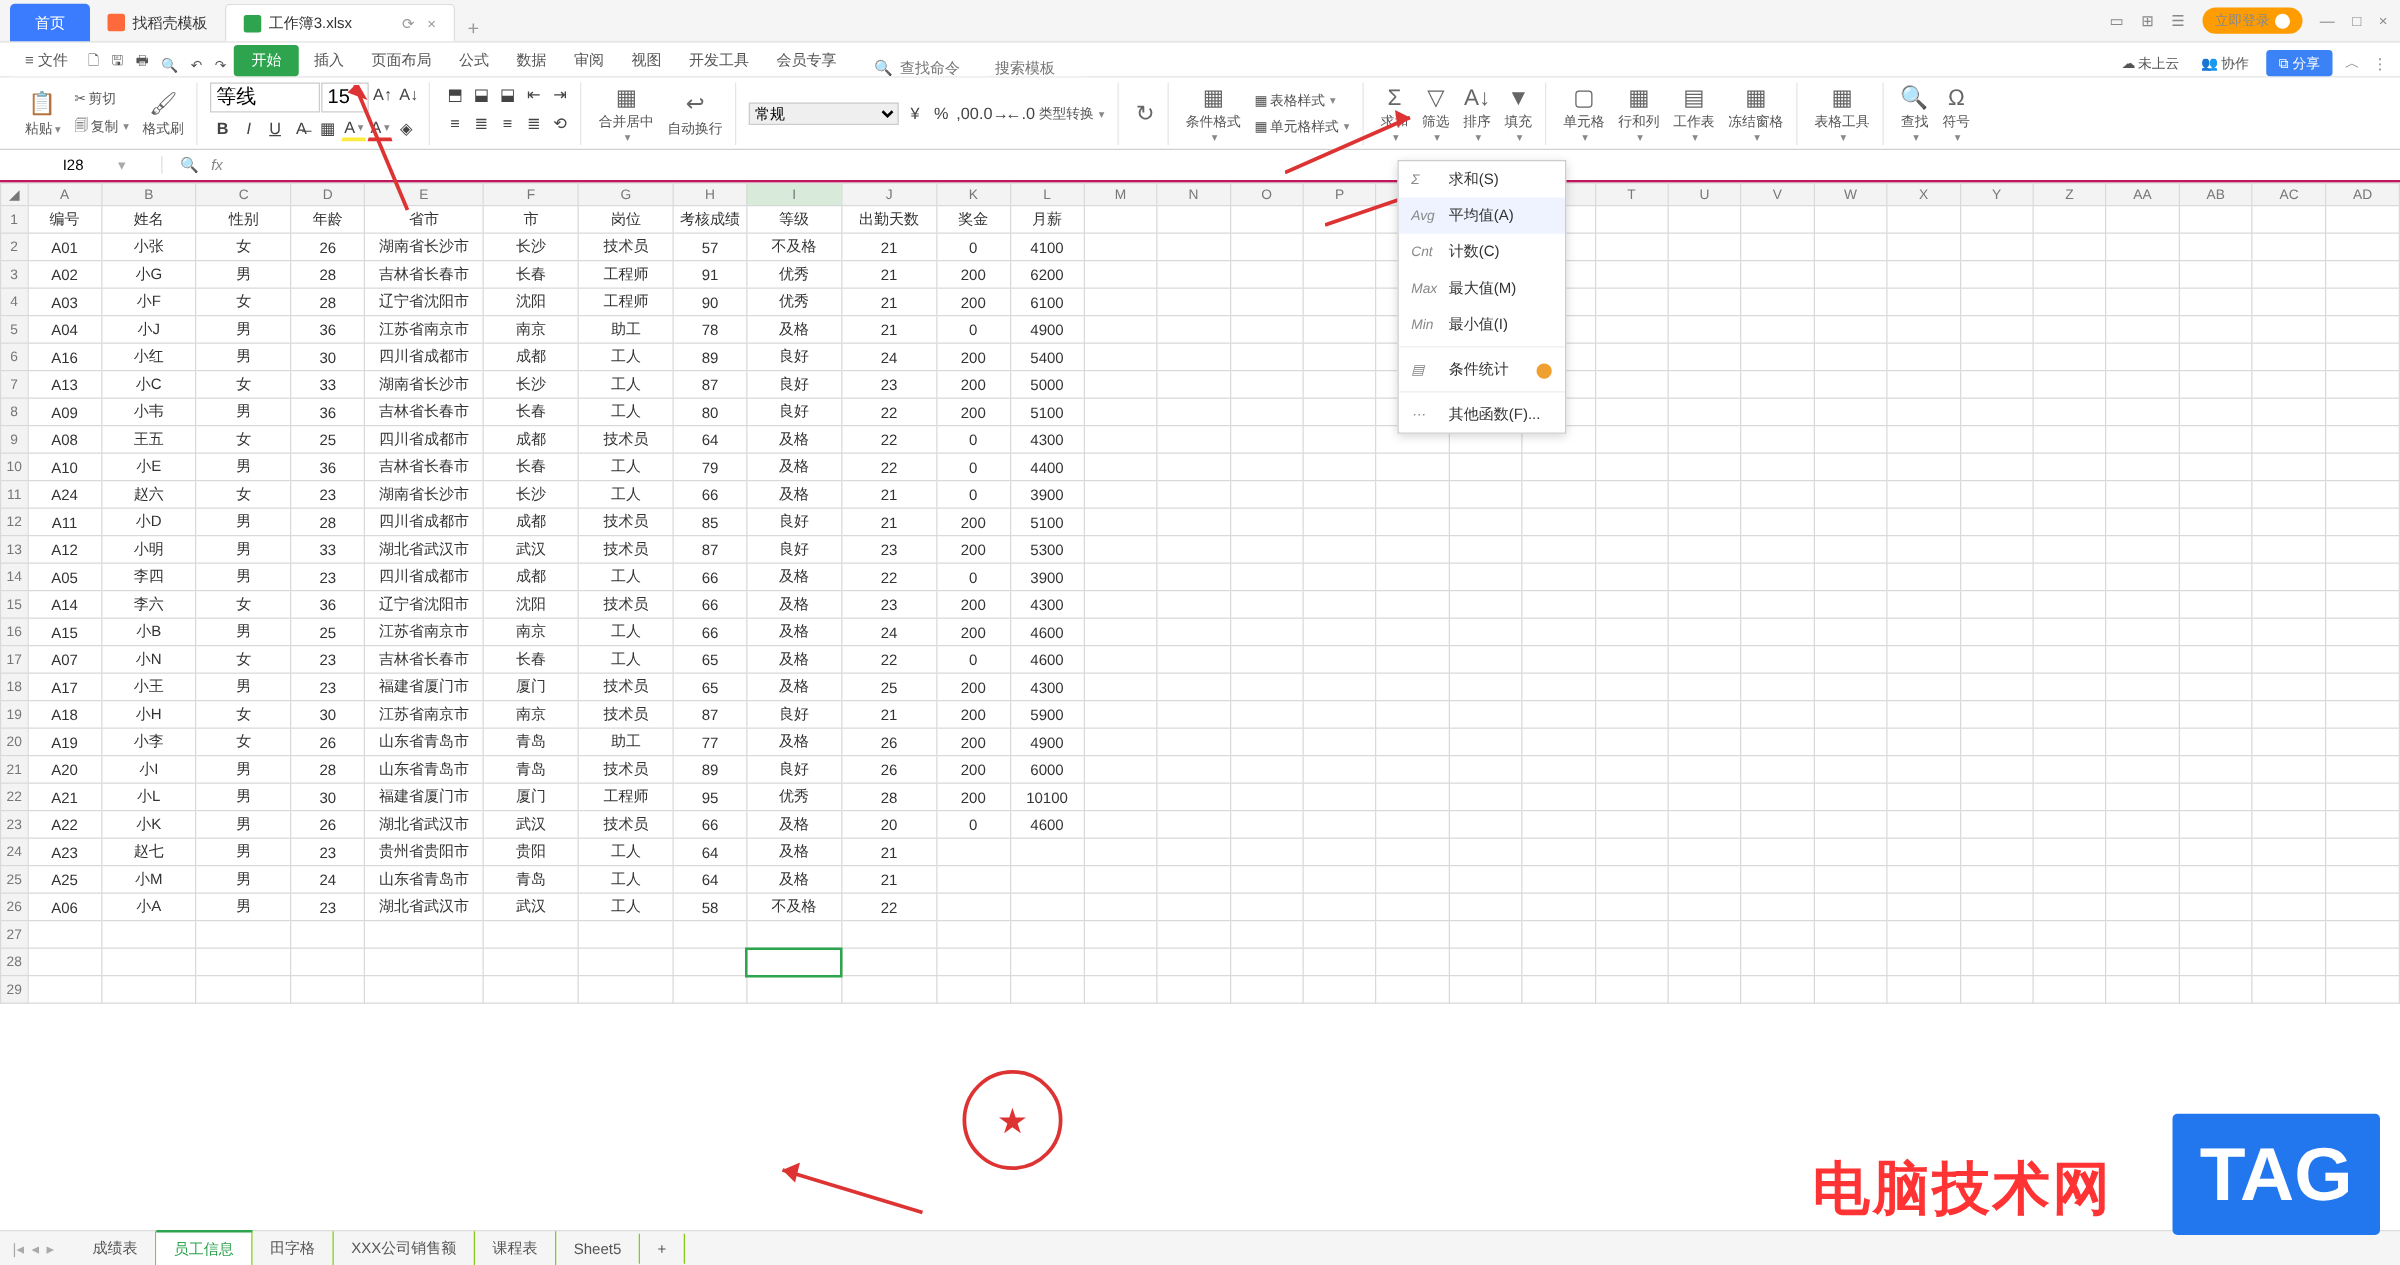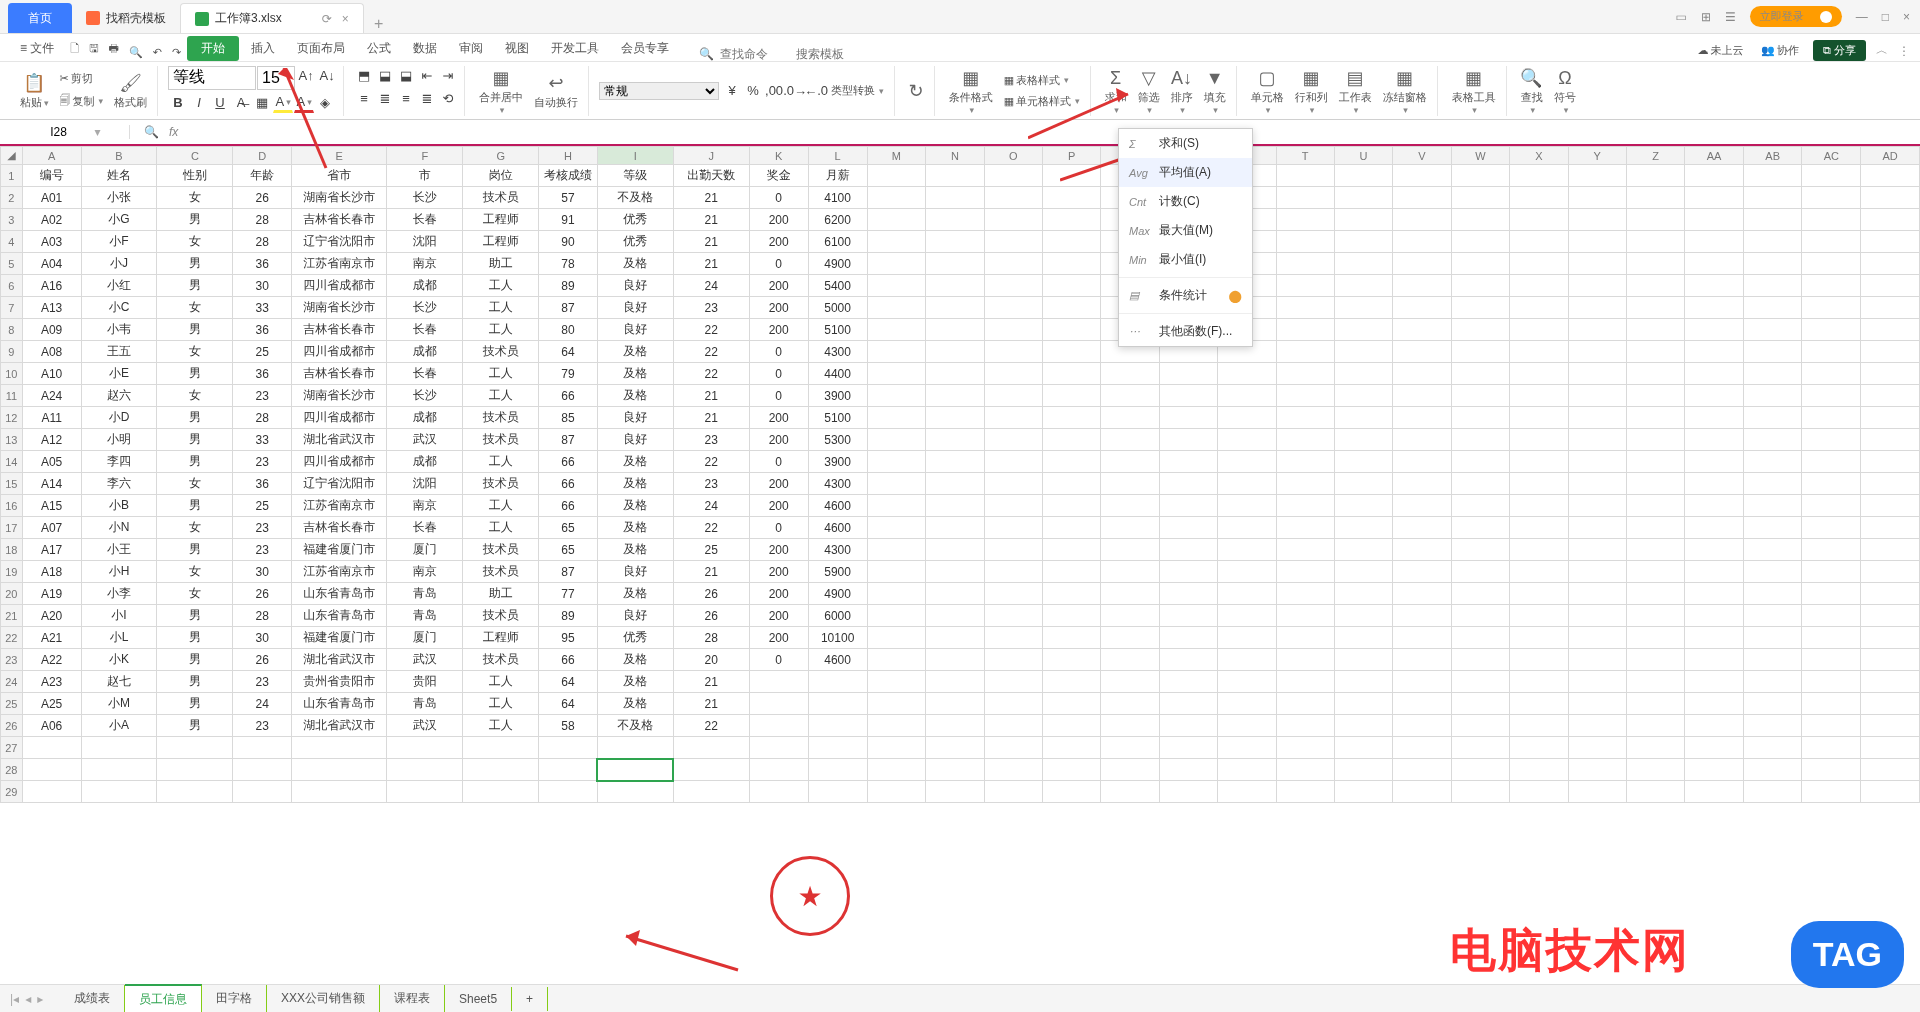--- a/index.html
+++ b/index.html
@@ -7,28 +7,28 @@
 
 .titlebar{height:34px;background:#f5f5f5;display:flex;align-items:flex-end;padding-left:8px;border-bottom:1px solid #e0e0e0;position:relative}
 .tab{height:30px;display:flex;align-items:center;padding:0 14px;font-size:12px;color:#333;cursor:pointer;position:relative;border-radius:4px 4px 0 0}
 .tab.home{background:#3b7cff;color:#fff;padding:0 20px}
 .tab .ticon{width:14px;height:14px;margin-right:6px;display:inline-block}
 .tab.active{background:#fff;border:1px solid #ddd;border-bottom:none}
 .tab .close{margin-left:10px;color:#999}
 .addtab{width:30px;text-align:center;color:#999;font-size:16px;cursor:pointer}
 .winctrl{position:absolute;right:10px;top:6px;display:flex;gap:14px;align-items:center}
 .winctrl span{color:#888;cursor:pointer}
-.loginbtn{background:#ff9c00;color:#fff;border-radius:11px;padding:3px 10px;font-size:11px;display:flex;align-items:center;gap:16px}
+.loginbtn{background:#ff9c00;color:#fff;border-radius:11px;padding:3px 10px;font-size:11px;display:flex;align-items:center;gap:4px}
 
 .menubar{height:28px;display:flex;align-items:flex-end;padding:0 10px;gap:2px;border-bottom:1px solid #e5e5e5;position:relative}
 .mbtn{padding:4px 10px;color:#555;cursor:pointer;font-size:12px}
 .mbtn.file{background:#fff;border:none}
 .mbtn.start{background:#2ea44f;color:#fff;border-radius:3px;padding:4px 14px}
 .menuright{position:absolute;right:10px;display:flex;gap:10px;align-items:center}
-.shareb{background:#14532d;color:#fff;border-radius:3px;padding:3px 10px;font-size:11px}
+.shareb{background:#3b82f6;color:#fff;border-radius:3px;padding:3px 10px;font-size:11px}
 .search-area{display:flex;align-items:center;gap:6px;margin-left:18px;color:#aaa}
 .search-area input{border:none;outline:none;font-size:12px;width:70px;color:#888}
 
 .ribbon{height:58px;display:flex;align-items:center;padding:0 10px;gap:4px;border-bottom:1px solid #d0d0d0}
 .rgroup{display:flex;align-items:center;gap:3px;padding:0 6px;border-right:1px solid #e5e5e5;height:50px}
 .ritem{display:flex;flex-direction:column;align-items:center;cursor:pointer;padding:2px 4px;color:#555;font-size:11px}
 .ritem .ic{font-size:18px;color:#666;height:24px;display:flex;align-items:center}
 .rsmall{font-size:11px;color:#555;cursor:pointer;padding:2px 4px;display:flex;align-items:center;gap:2px}
 .fontbox input{border:1px solid #ccc;font-size:16px;padding:2px 4px}
 .fontname{width:88px}.fontsize{width:38px}
@@ -61,21 +61,21 @@
 .stab{padding:5px 14px;font-size:12px;color:#555;cursor:pointer;border-right:1px solid #84cc16}
 .stab.act{background:#fff;color:#2ea44f;border-top:2px solid #2ea44f}
 .navsheet{position:absolute;left:10px;display:flex;gap:6px;color:#aaa}
 
 .arrow{position:absolute;pointer-events:none}
 .stamp{position:absolute;left:770px;top:856px;width:80px;height:80px;border:3px solid #d33;border-radius:50%;display:flex;align-items:center;justify-content:center}
 .stamp .star{color:#d33;font-size:28px}
 .wm{position:absolute;right:30px;bottom:30px;text-align:left}
 .wm .l1{color:#f33;font-weight:bold;font-size:46px;letter-spacing:2px}
 .wm .l2{color:#2277ee;font-weight:bold;font-size:32px}
-.tagbox{position:absolute;right:16px;bottom:24px;background:#2277ee;color:#fff;font-weight:bold;font-size:34px;padding:14px 22px;border-radius:28px}
+.tagbox{position:absolute;right:16px;bottom:24px;background:#2277ee;color:#fff;font-weight:bold;font-size:60px;padding:14px 22px;border-radius:4px}
 svg.arrow line{stroke:#d33;stroke-width:3}
 svg.arrow polygon{fill:#d33}
 .cursor{position:absolute;left:1222px;top:176px;font-size:14px;color:#000;pointer-events:none}
 </style>
 </head>
 <body>
 
 <div class="titlebar">
   <div class="tab home">首页</div>
   <div class="tab">

